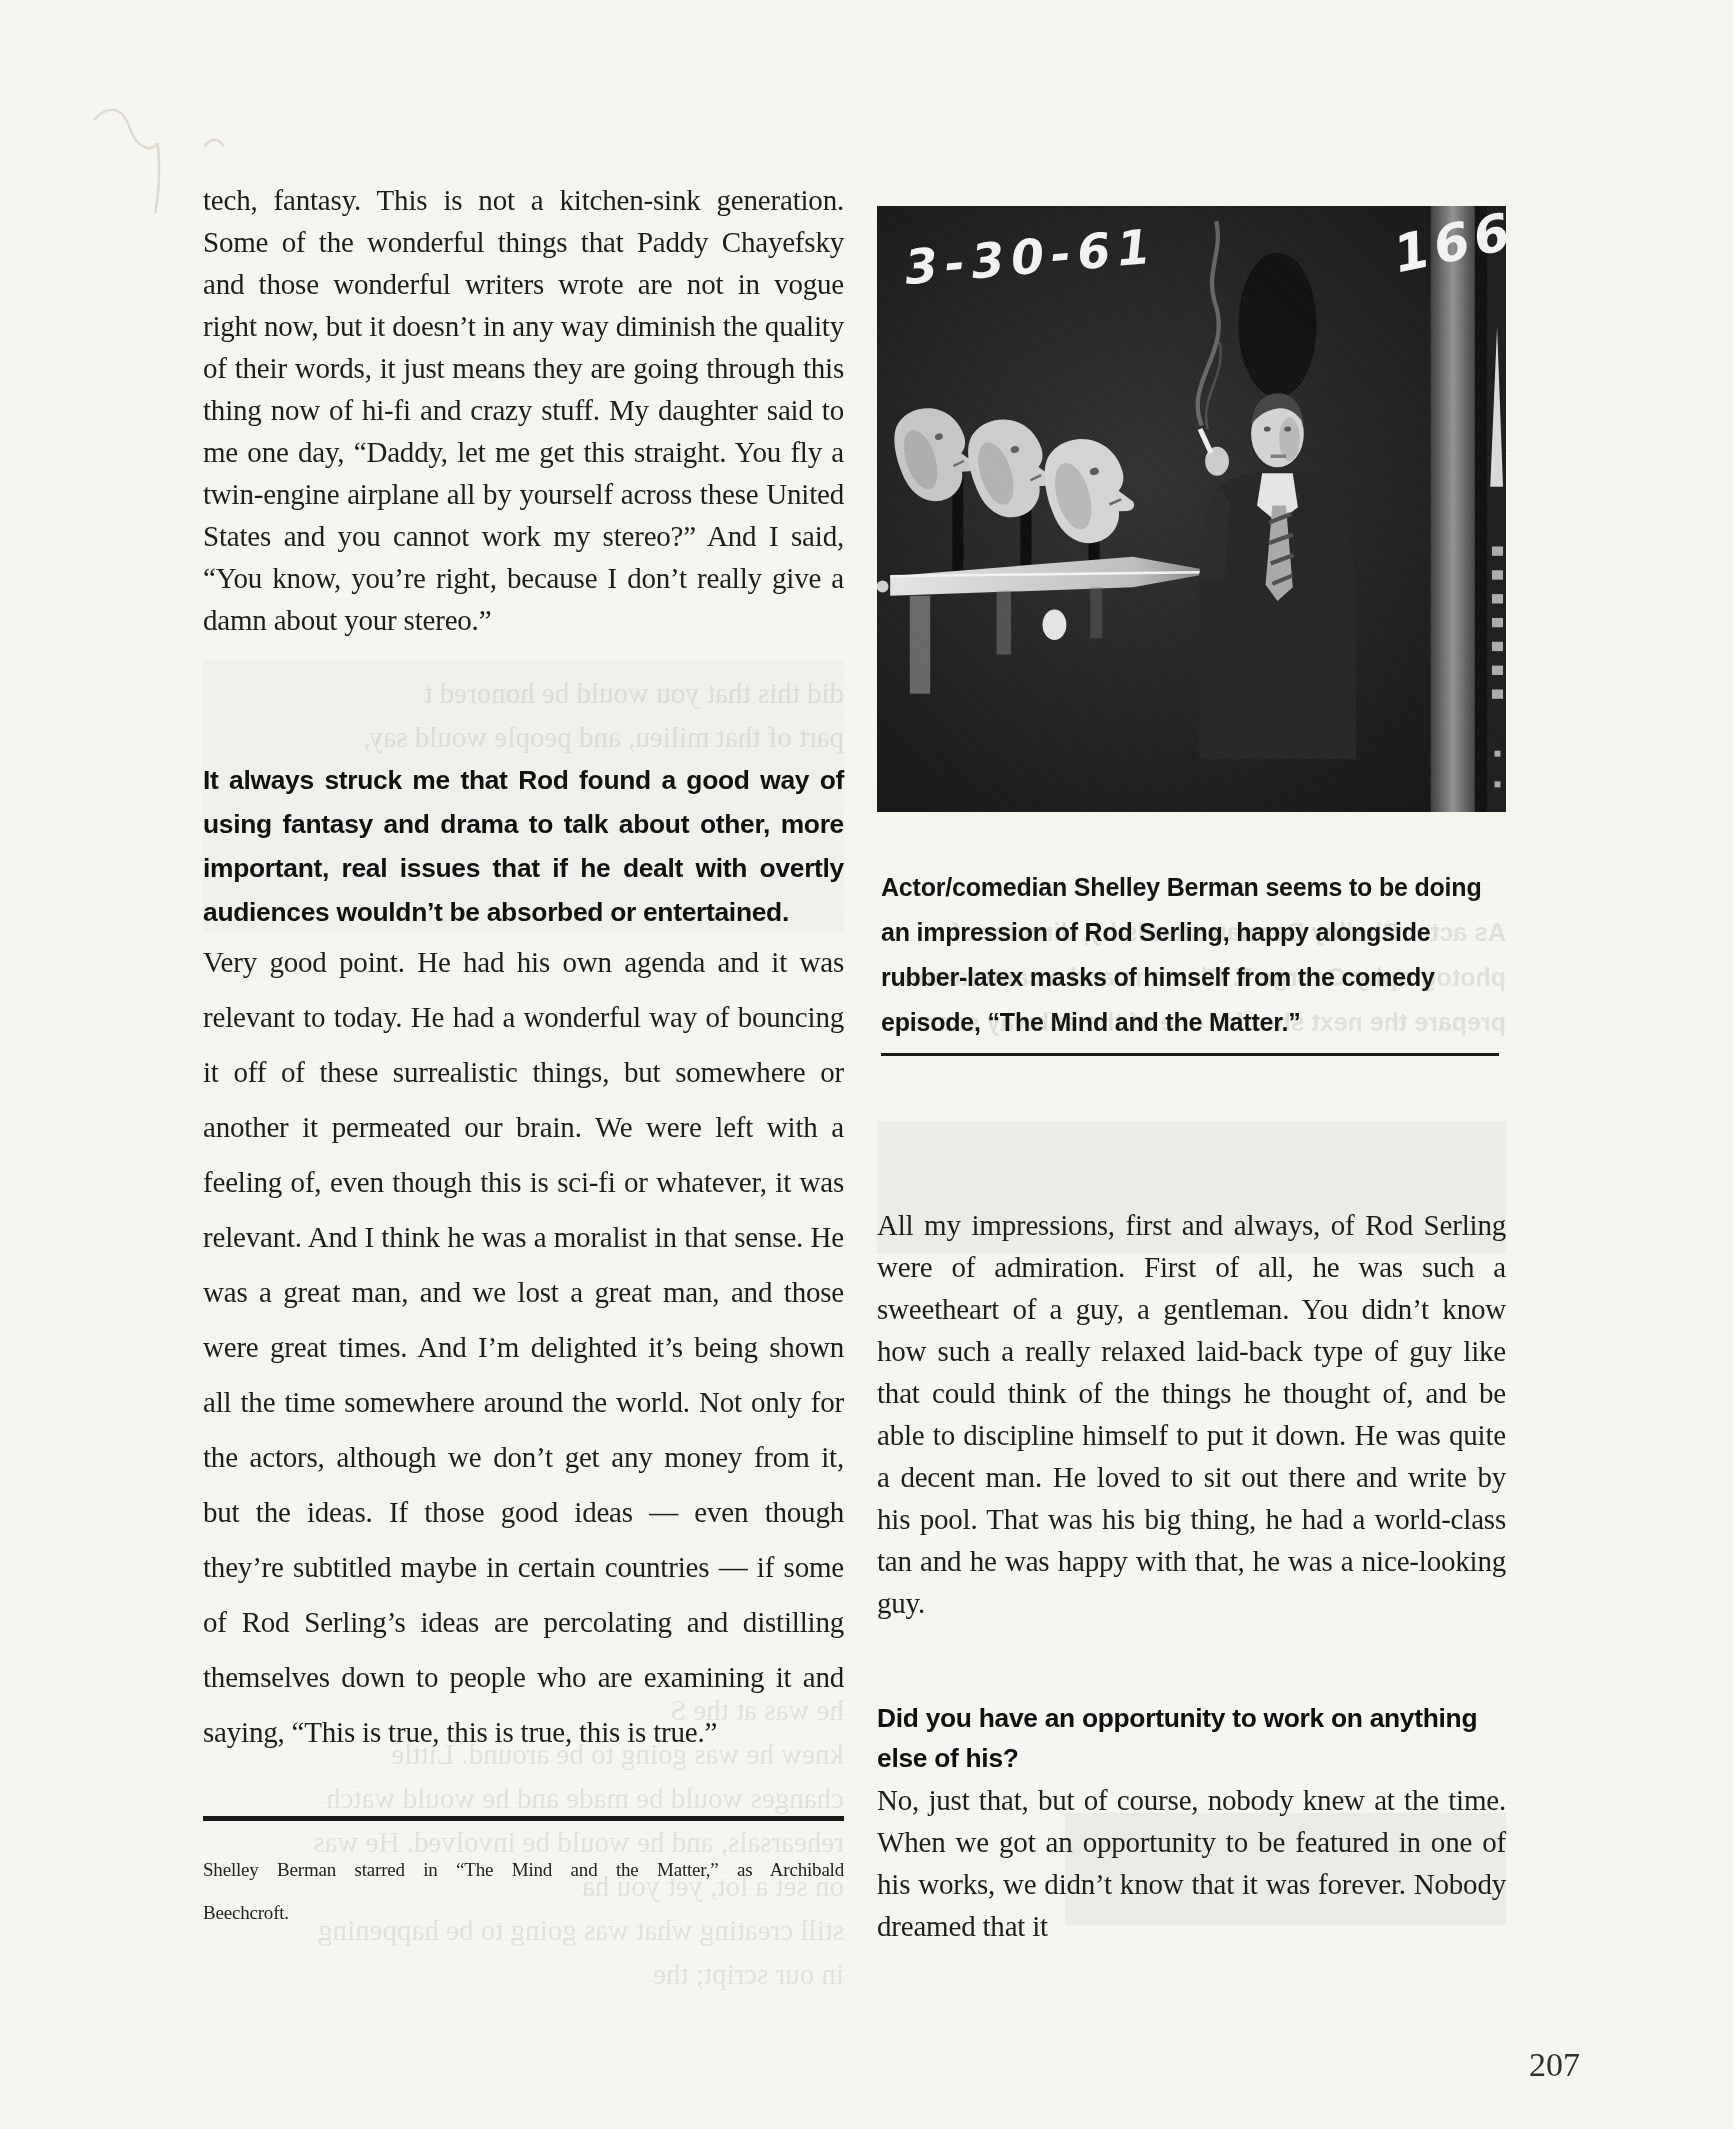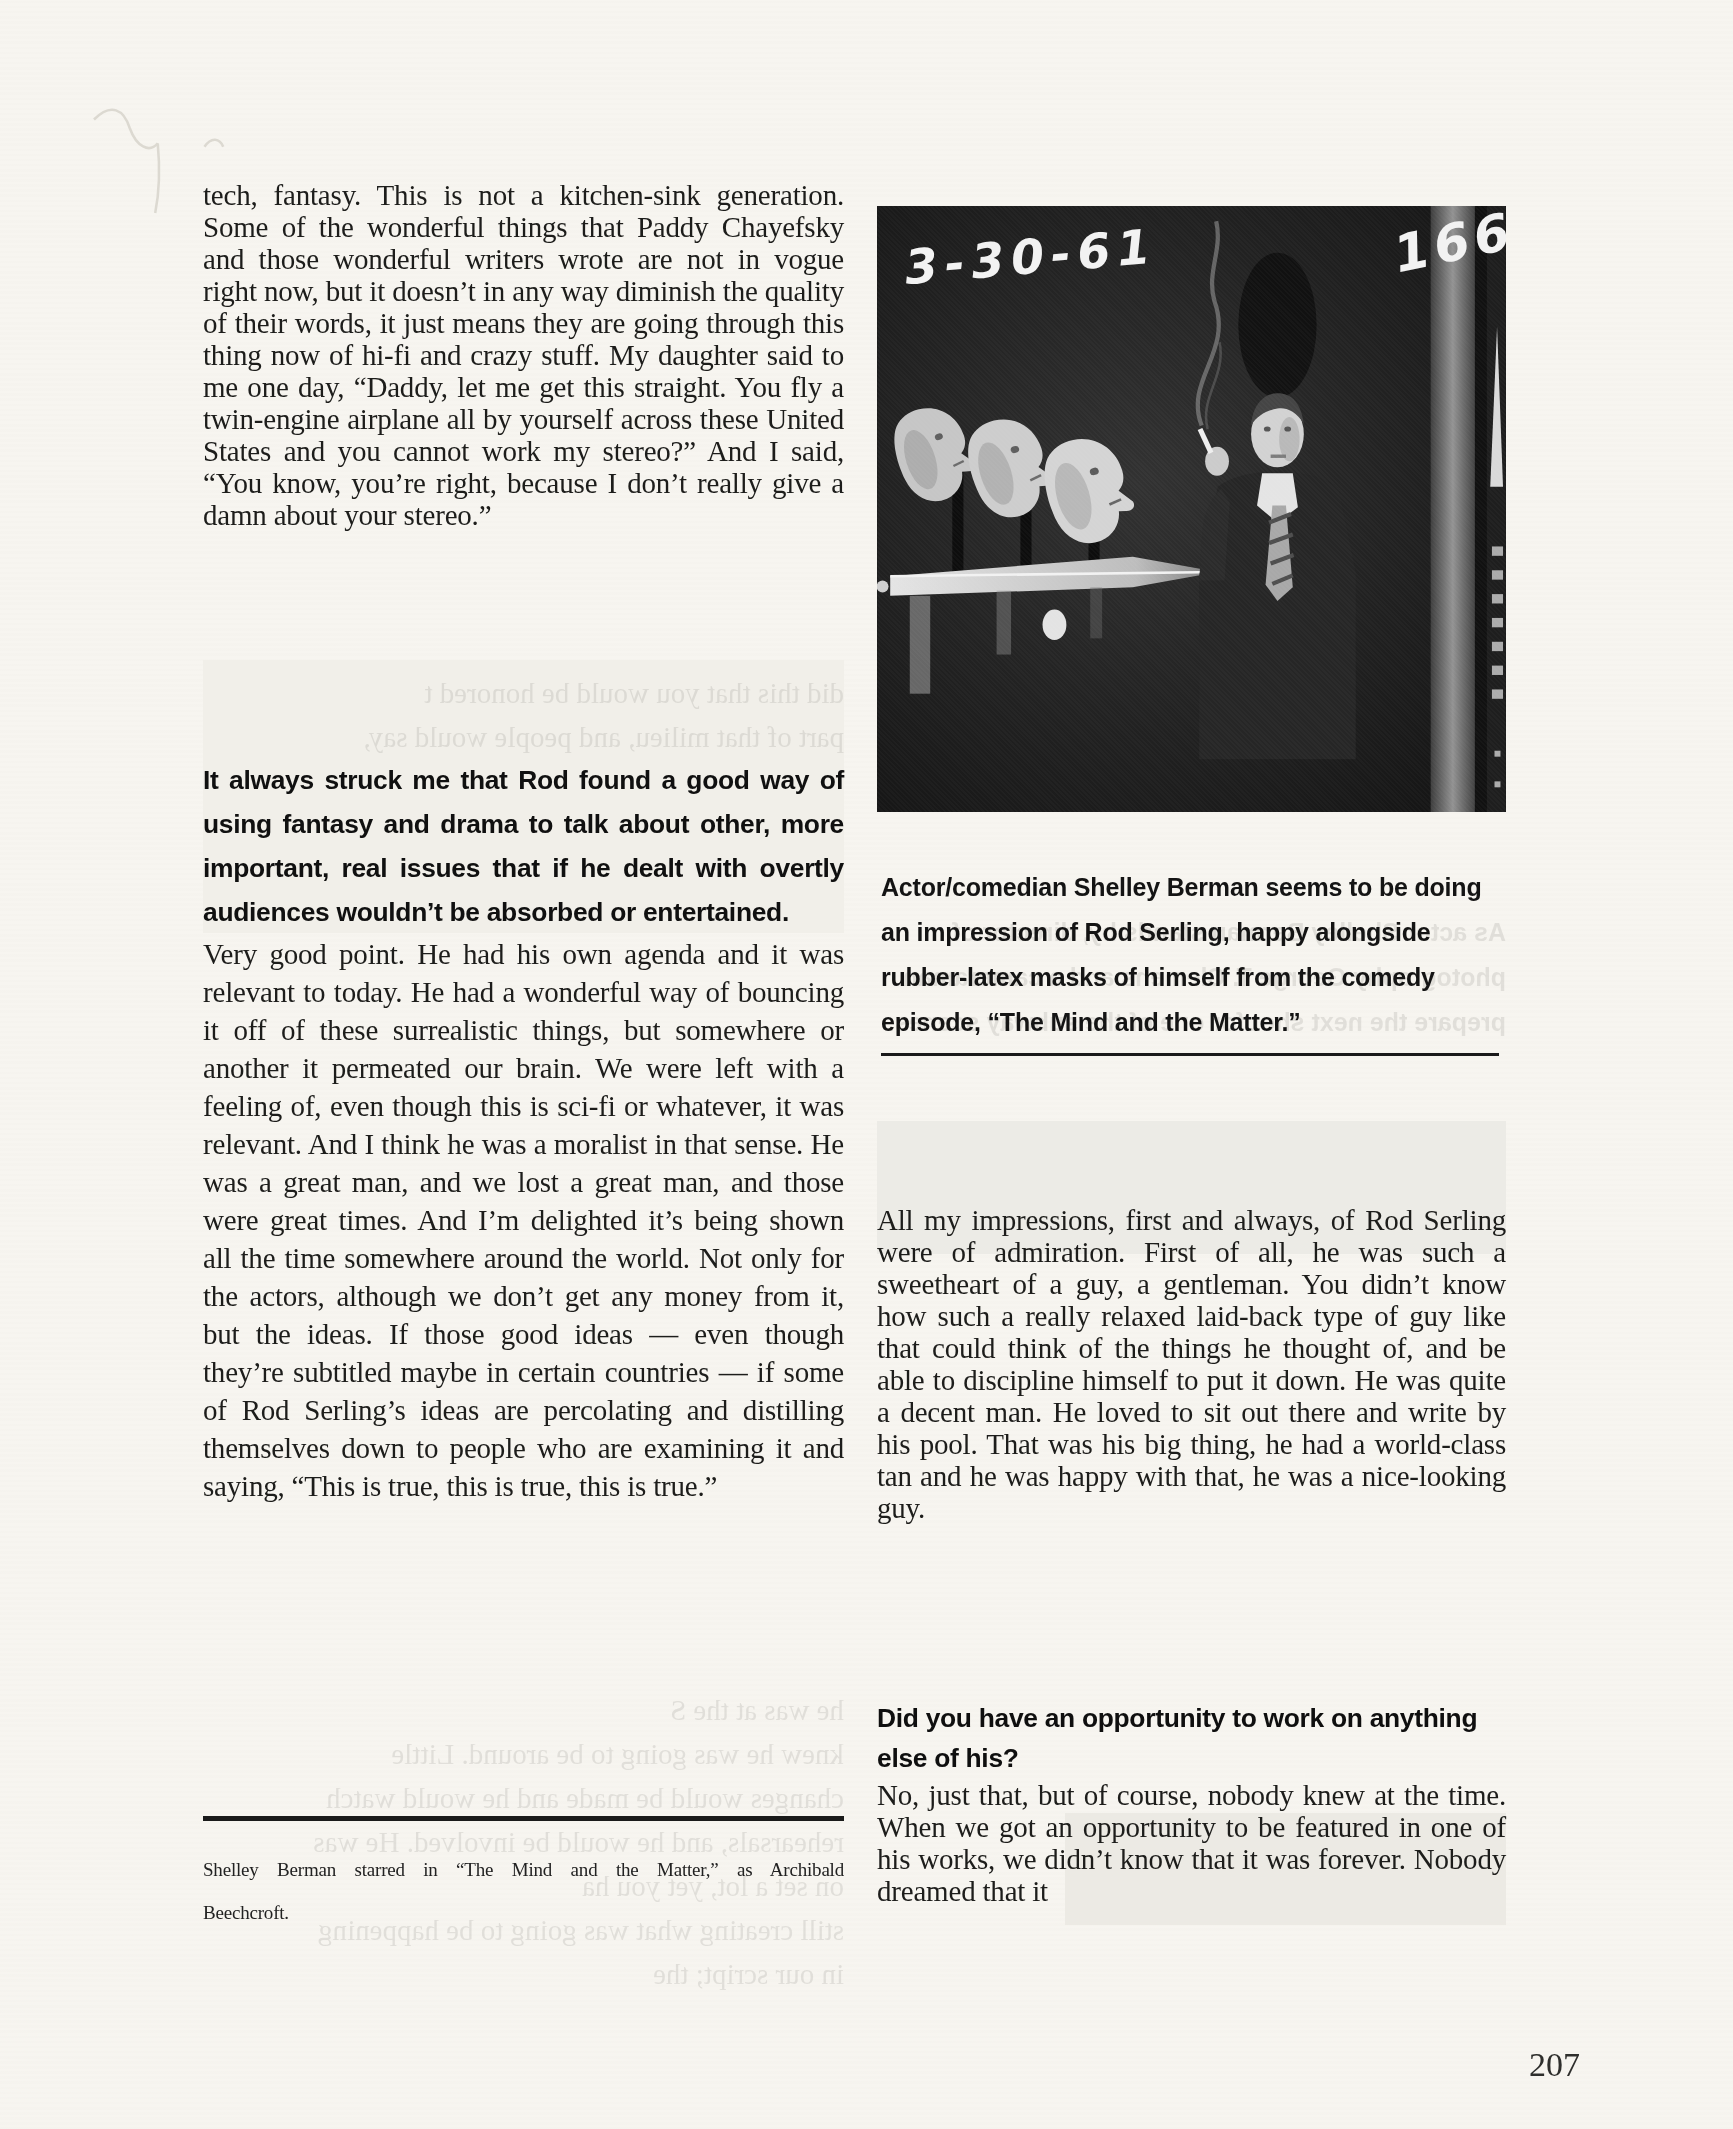--- a/index.html
+++ b/index.html
@@ -3,23 +3,23 @@
 <meta charset="utf-8">
 <style>
   html,body{margin:0;padding:0;}
   body{width:1733px;height:2130px;background:#f7f5f0;position:relative;overflow:hidden;
        font-family:"Liberation Serif", serif;color:#1d1d1b;}
   .page{position:absolute;inset:0;background:
         repeating-linear-gradient(0deg, rgba(120,115,100,0.012) 0 2.6px, rgba(255,255,255,0) 2.6px 5.1px),
         #f7f5f0;}
   .abs{position:absolute;}
   
-  .serif-body{font-family:"Liberation Serif", serif;font-size:29px;line-height:32px;
+  .serif-body{font-family:"Liberation Serif", serif;font-size:29px;line-height:42px;
               text-align:justify;color:#1d1d1b;letter-spacing:-0.2px;}
-  .serif-body.tight{line-height:38px;}
+  .serif-body.tight{line-height:55px;}
   .sans-bold{font-family:"Liberation Sans", sans-serif;font-weight:bold;font-size:26.4px;
              line-height:44px;color:#101010;letter-spacing:-0.3px;text-align:justify;}
   .caption{font-family:"Liberation Sans", sans-serif;font-weight:bold;font-size:25px;
            line-height:45px;color:#141414;letter-spacing:-0.2px;}
   .qhead{font-family:"Liberation Sans", sans-serif;font-weight:bold;font-size:26.4px;
          line-height:40px;color:#0f0f0f;letter-spacing:-0.3px;}
   .section-head{font-family:"Liberation Sans", sans-serif;font-weight:bold;font-size:43px;
                 color:#0c0c0c;letter-spacing:-0.4px;}
   .bio{font-family:Liberation Serif, serif;font-size:19px;line-height:43px;color:#222;
        text-align:justify;word-spacing:6px;letter-spacing:-0.2px;}

